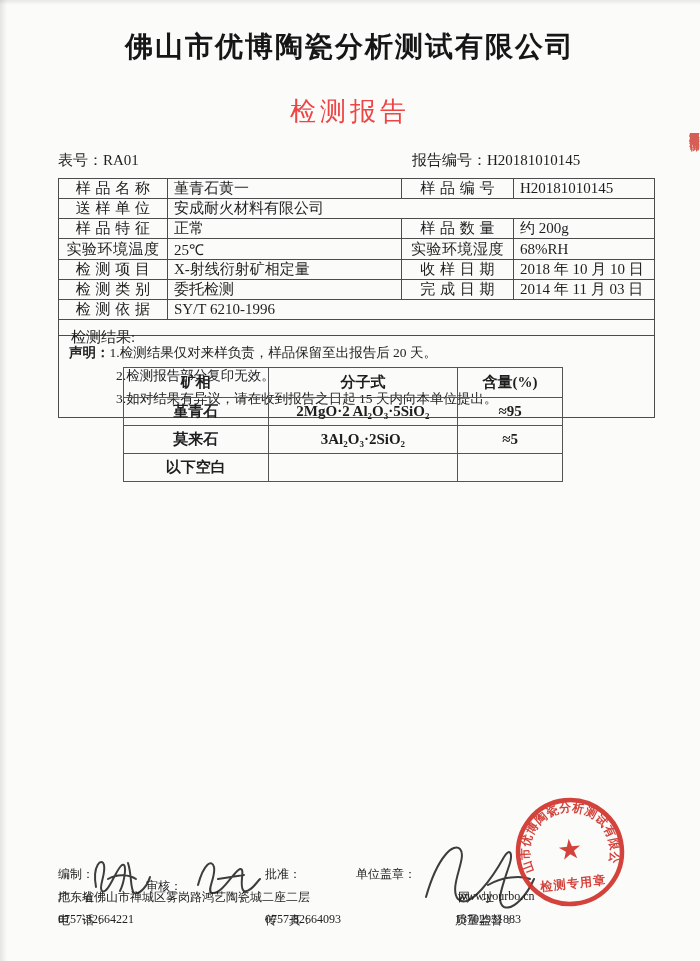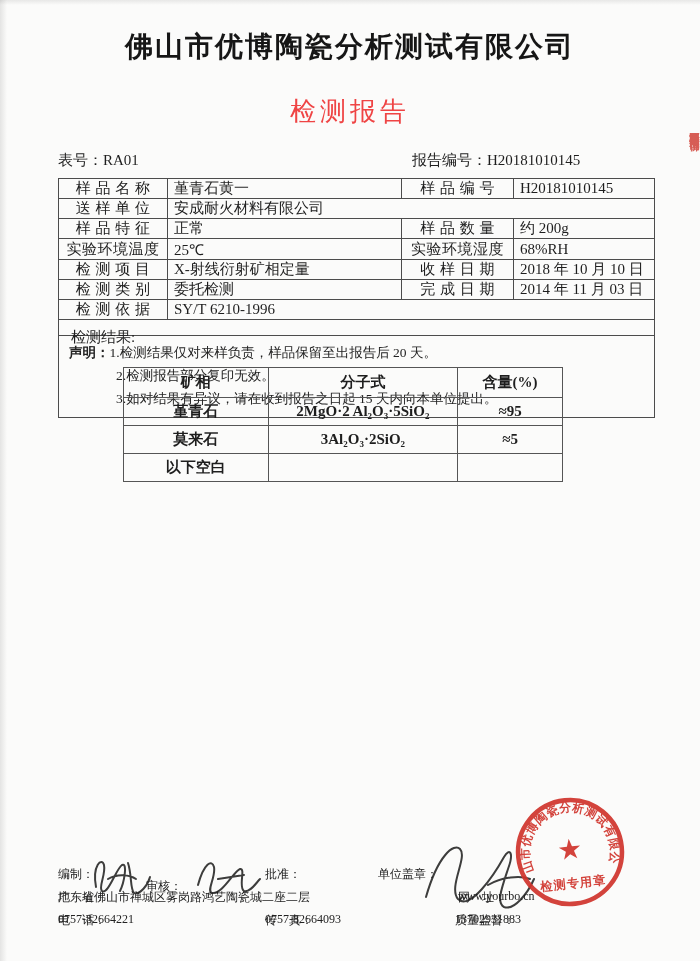--- a/index.html
+++ b/index.html
@@ -68,21 +68,21 @@
   .statement .stmt-label { font-weight:bold;text-align:center; }
   .statement .stmt-line { display:block; padding-left:47px; }
   .statement .stmt-first { display:inline; padding-left:0; }
 
   .footer { position:absolute; left:58px; top:866px; width:600px; font-size:12px; color:#222; }
   .footer .frow { position:relative; height:23px; }
   .footer span { position:absolute; white-space:nowrap; }
   .f-prepared { left:0; }
   .f-reviewed { left:88px;margin-top:12px; }
   .f-approved { left:207px; }
-  .f-seal-label { left:320px;text-align:center; }
+  .f-seal-label { left:298px;text-align:center; }
   .f-address { left:0; }
   .f-website { left:400px; }
   .f-phone { left:0; }
   .f-fax { left:207px; }
   .f-qs { left:397px; }
 
   .seal {
     position:absolute; left:514px; top:796px; width:112px; height:112px;
     opacity:.92; transform:rotate(-6deg); pointer-events:none;
   }

